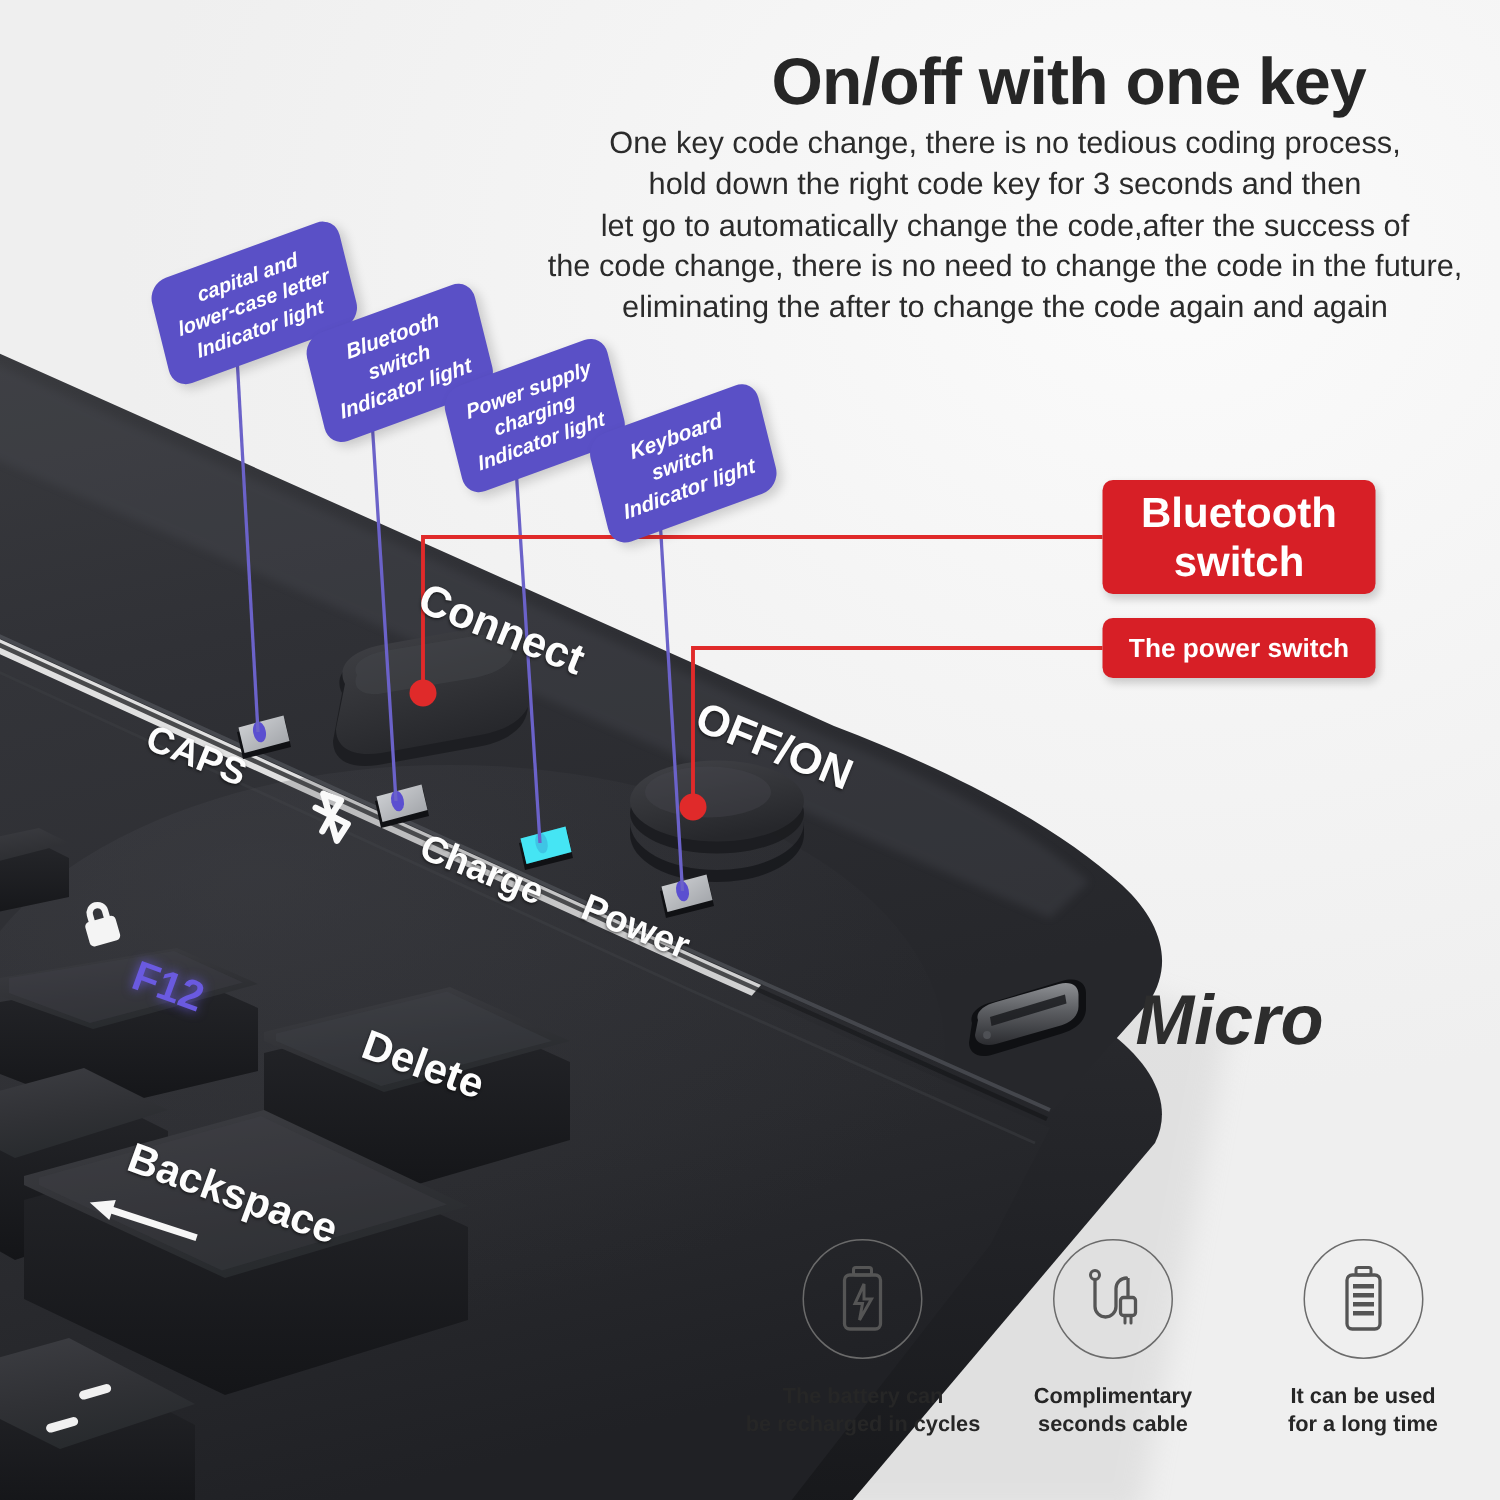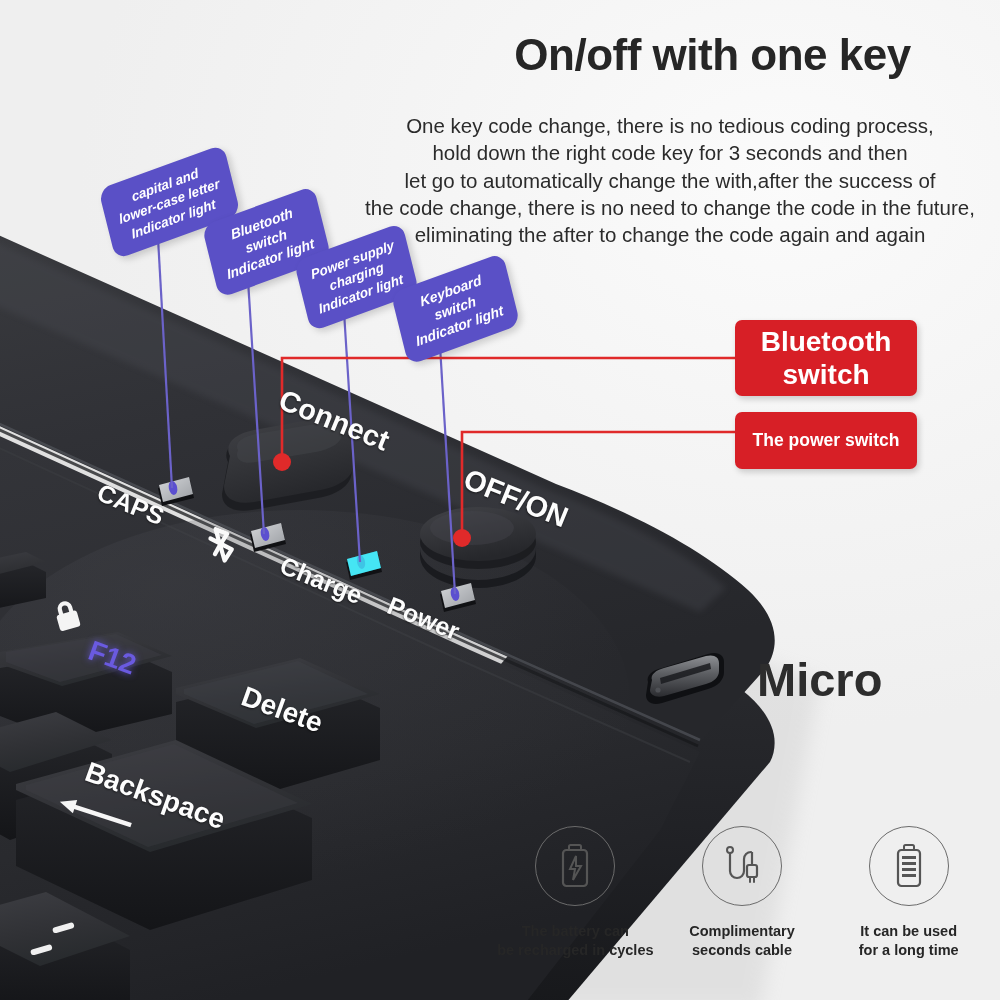--- a/index.html
+++ b/index.html
@@ -16,21 +16,21 @@
   .svglayer{position:absolute;left:0;top:0;width:1000px;height:1000px;}
 
   
   #headline{
     position:absolute;left:430px;top:32px;width:565px;
     text-align:center;font-weight:bold;font-size:44px;line-height:1.05;
     color:#262626;letter-spacing:-.5px;
     font-family:"Liberation Sans", sans-serif;
   }
   #paragraph{
-    position:absolute;left:340px;top:112px;width:660px;
+    position:absolute;left:340px;top:82px;width:660px;
     text-align:center;font-size:20.5px;line-height:1.33;color:#2b2b2b;
   }
   #paragraph div{white-space:nowrap;}
 
   
   .bluebox{
     position:absolute;background:#5a50c6;color:#fff;border-radius:13px;
     box-shadow:3px 4px 7px rgba(0,0,0,.17);
     font-weight:bold;font-style:italic;text-align:center;
     padding:10px 13px;line-height:1.28;
@@ -39,32 +39,32 @@
   .bluebox span{display:block;white-space:nowrap;}
 
   
   .redbox{
     position:absolute;background:#d71f26;color:#fff;border-radius:7px;
     box-shadow:2px 3px 6px rgba(0,0,0,.18);
     font-weight:bold;text-align:center;line-height:1.18;
   }
   #red-bt{left:735px;top:320px;width:182px;height:76px;font-size:28px;
     display:flex;align-items:center;justify-content:center;}
-  #red-pw{left:735px;top:412px;width:182px;height:57px;font-size:17.5px;
+  #red-pw{left:735px;top:412px;width:182px;height:40px;font-size:17.5px;
     display:flex;align-items:center;justify-content:center;}
   .redbox span{display:block;}
 
   
   .kbtext{
     position:absolute;color:#fdfdfd;font-weight:bold;white-space:nowrap;
     text-shadow:0 1px 2px rgba(0,0,0,.55);
   }
 
   
-  #micro1{position:absolute;left:757px;top:652px;font-size:47px;font-weight:bold;color:#2d2d2d;}
+  #micro1{position:absolute;left:757px;top:652px;font-size:47px;font-weight:bold;color:#2d2d2d;font-style:italic;}
   #micro2{position:absolute;left:672px;top:736px;font-size:42px;font-weight:bold;color:#2d2d2d;}
 
   
   #features{position:absolute;left:492px;top:826px;width:500px;display:flex;}
   .feat{flex:1;text-align:center;}
   .feat .circ{
     width:78px;height:78px;border-radius:50%;border:1.6px solid #6b6b6b;
     margin:0 auto 16px auto;display:flex;align-items:center;justify-content:center;
   }
   .feat .cap{font-size:14.5px;font-weight:bold;color:#262626;line-height:1.33;}
@@ -279,21 +279,21 @@
     </g>
     <circle cx="282" cy="462" r="9" fill="#e02a2a"></circle>
     <circle cx="462" cy="538" r="9" fill="#e02a2a"></circle>
   </svg>
 
   <div id="headline">On/off with one key</div>
 
   <div id="paragraph">
     <div>One key code change, there is no tedious coding process,</div>
     <div>hold down the right code key for 3 seconds and then</div>
-    <div>let go to automatically change the with,after the success of</div>
+    <div>let go to automatically change the code,after the success of</div>
     <div>the code change, there is no need to change the code in the future,</div>
     <div>eliminating the after to change the code again and again</div>
   </div>
 
   <div class="bluebox" style="left:103px;top:166px;font-size:13.5px;transform:rotate(-20deg) skewX(-6deg);">
     <span>capital and</span>
     <span>lower-case letter</span>
     <span>Indicator light</span>
   </div>
 

